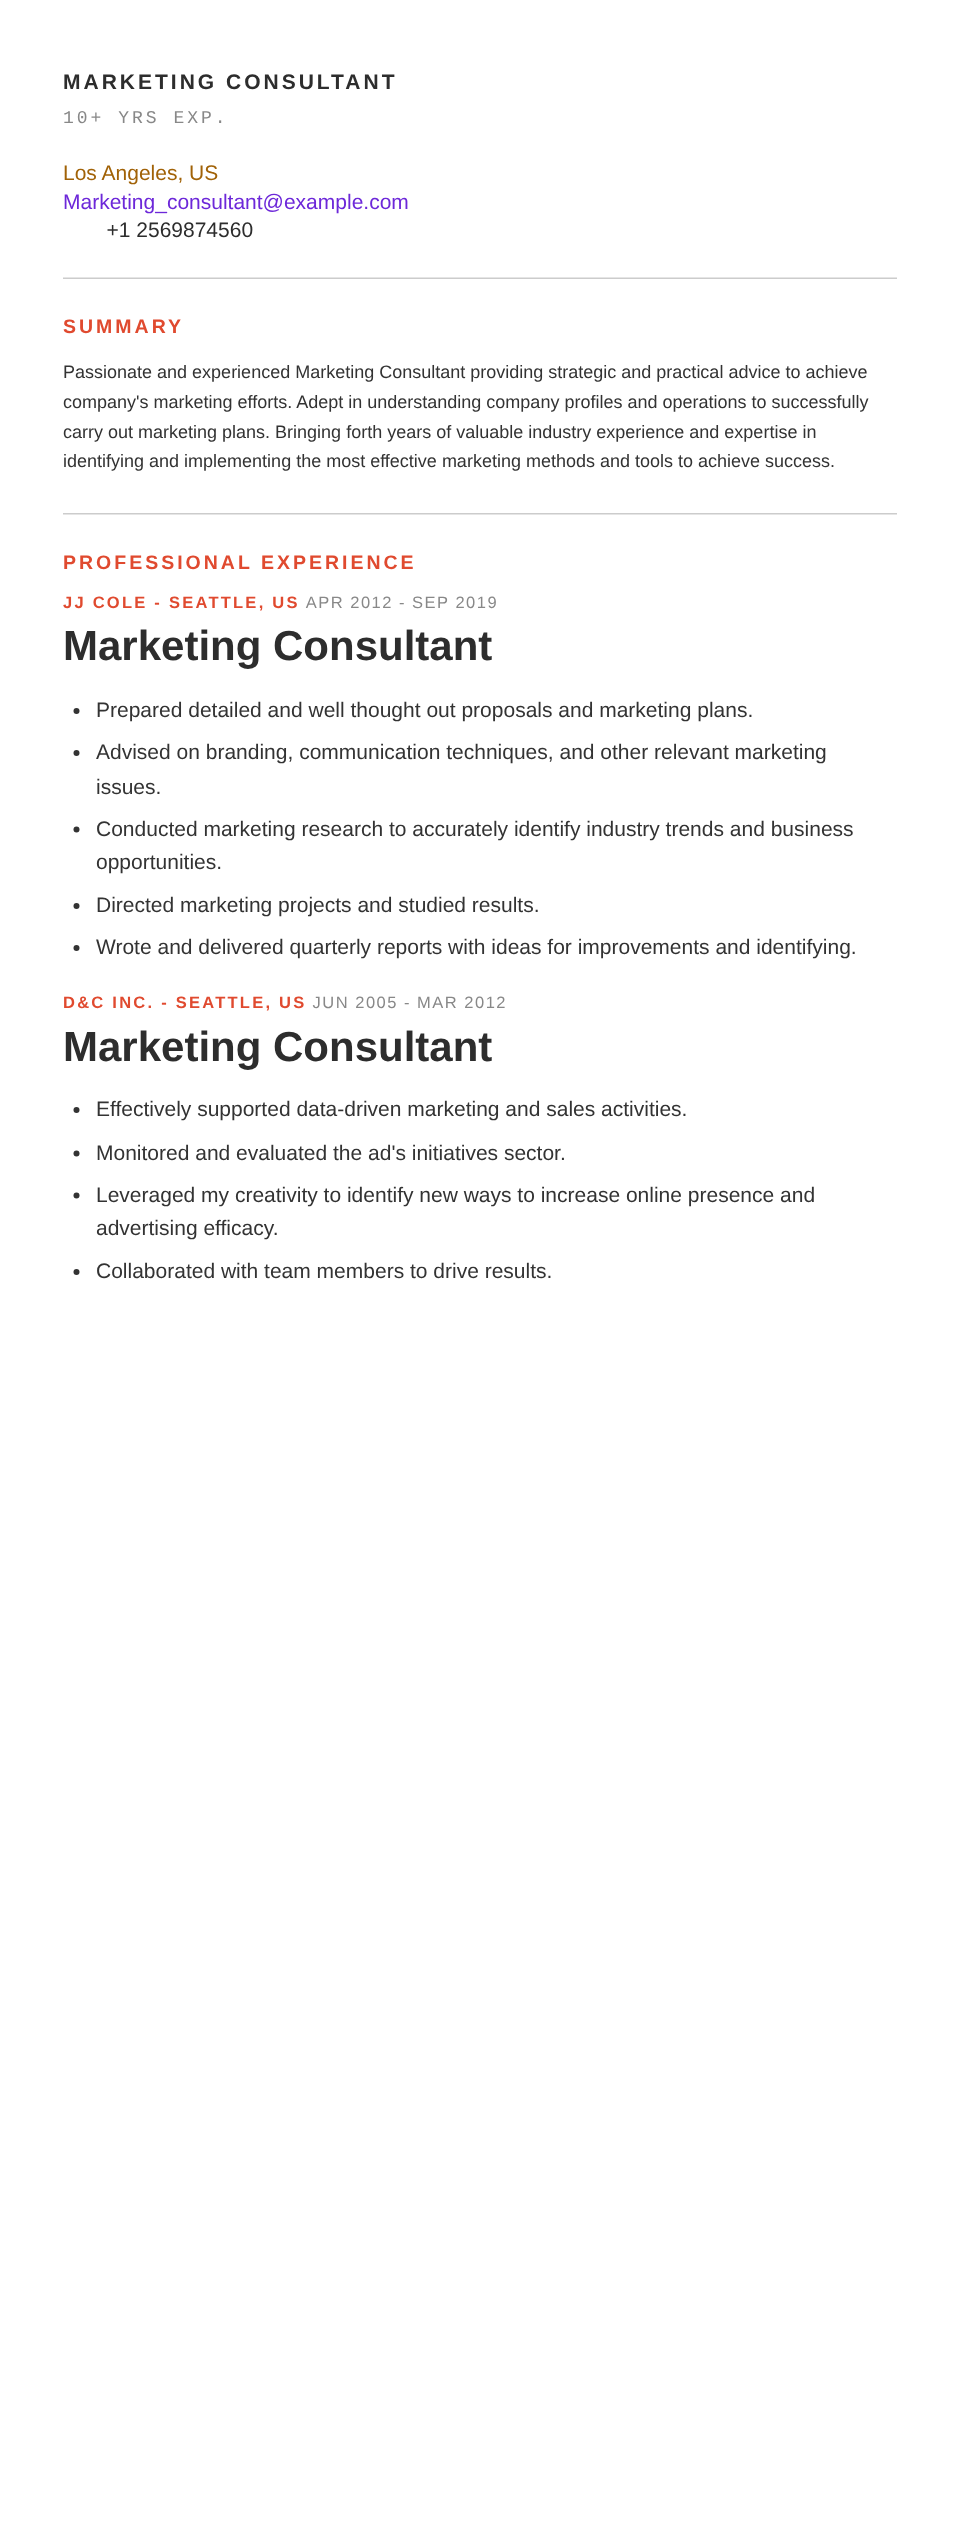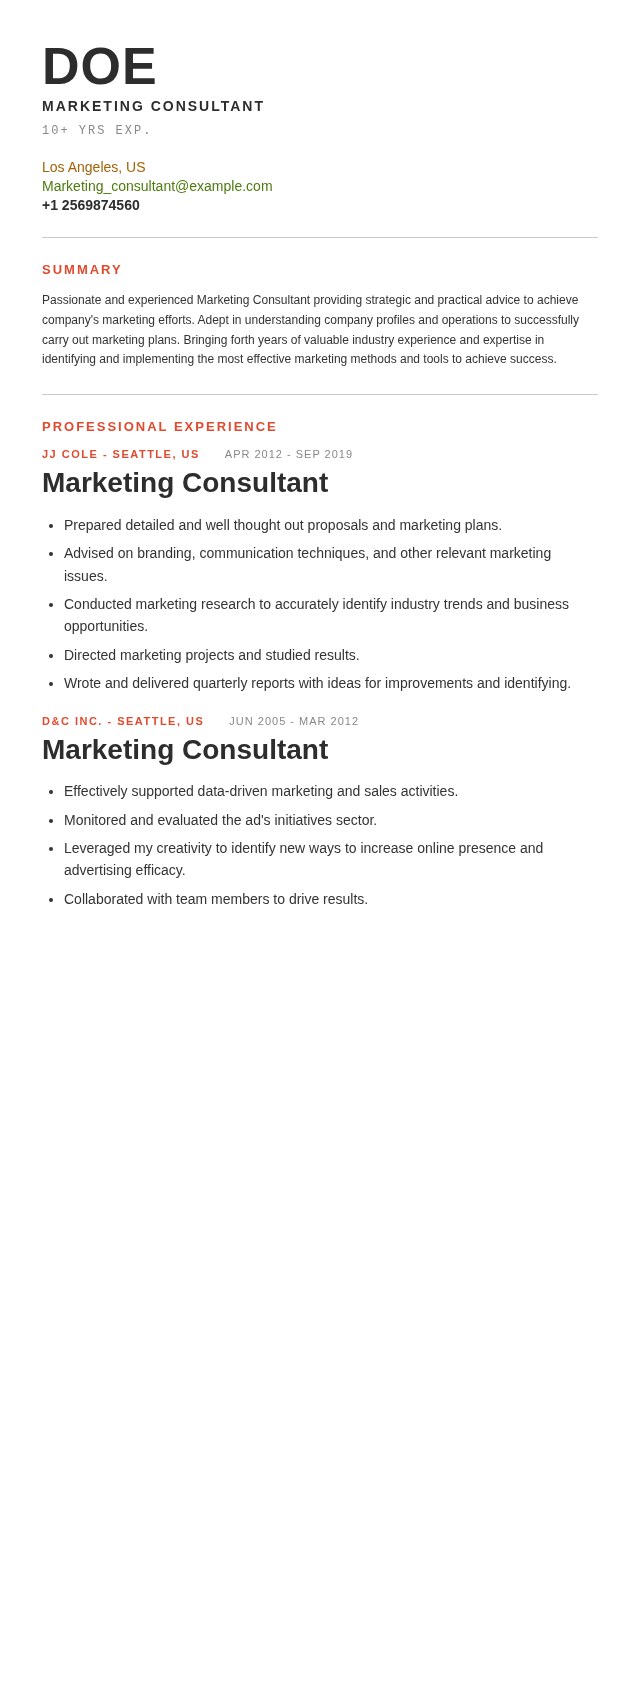--- a/index.html
+++ b/index.html
@@ -57,28 +57,29 @@
 
     .location {
       font-size: 14px;
       font-weight: 400;
       color: #a16207;
       margin-bottom: 3px;
     }
 
     .email {
       font-size: 14px;
-      color: #4d7c0f;
+      color: #6d28d9;
       margin-bottom: 3px;
     }
 
     .phone {
       font-size: 14px;
-      font-weight: 700;
+      font-weight: 400;
       color: #2d2d2d;
+      margin-left: 29px;
     }
 
     .divider {
       border: none;
       border-top: 1.5px solid #cccccc;
       margin: 24px 0;
     }
 
     .section-title {
       font-size: 13px;
@@ -91,21 +92,21 @@
 
     .summary-text {
       font-size: 12px;
       color: #333333;
       line-height: 1.65;
     }
 
     .company-line {
       display: flex;
       align-items: baseline;
-      gap: 25px;
+      gap: 4px;
       margin-bottom: 6px;
     }
 
     .company-name {
       font-size: 11px;
       font-weight: 800;
       color: #e04a2f;
       letter-spacing: 1.5px;
       text-transform: uppercase;
     }
@@ -138,21 +139,20 @@
     }
 
     .exp-block {
       margin-bottom: 10px;
     }
   </style>
 </head>
 <body>
 
 <div class="header-section">
-  <div class="name-last">DOE</div>
   <div class="job-title-header">MARKETING CONSULTANT</div>
   <div class="experience-label">10+ YRS EXP.</div>
   <div class="location">Los Angeles, US</div>
   <div class="email">Marketing_consultant@example.com</div>
   <div class="phone">+1 2569874560</div>
 </div>
 
 <hr class="divider">
 
 <div>

